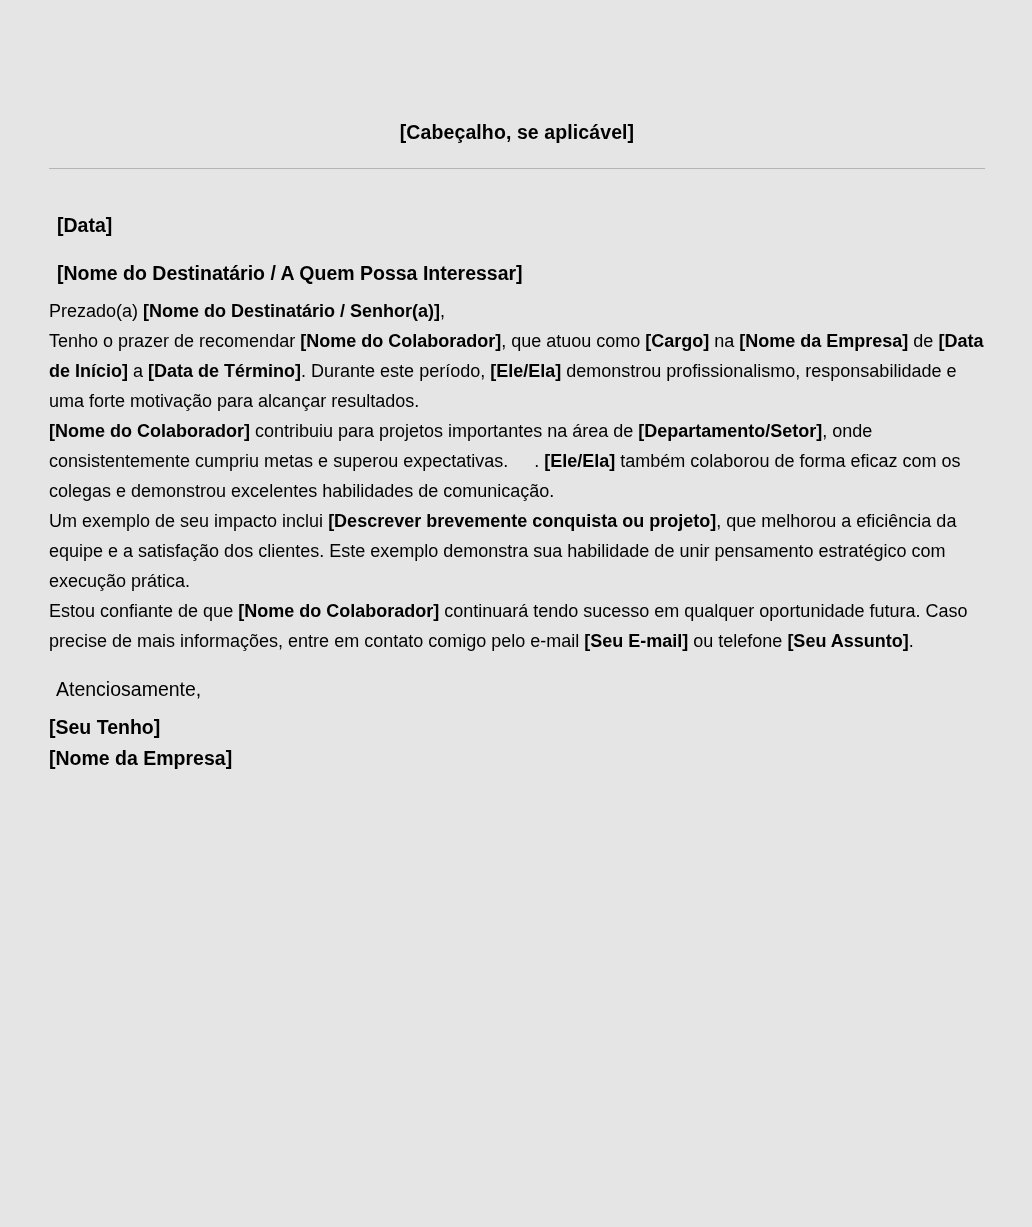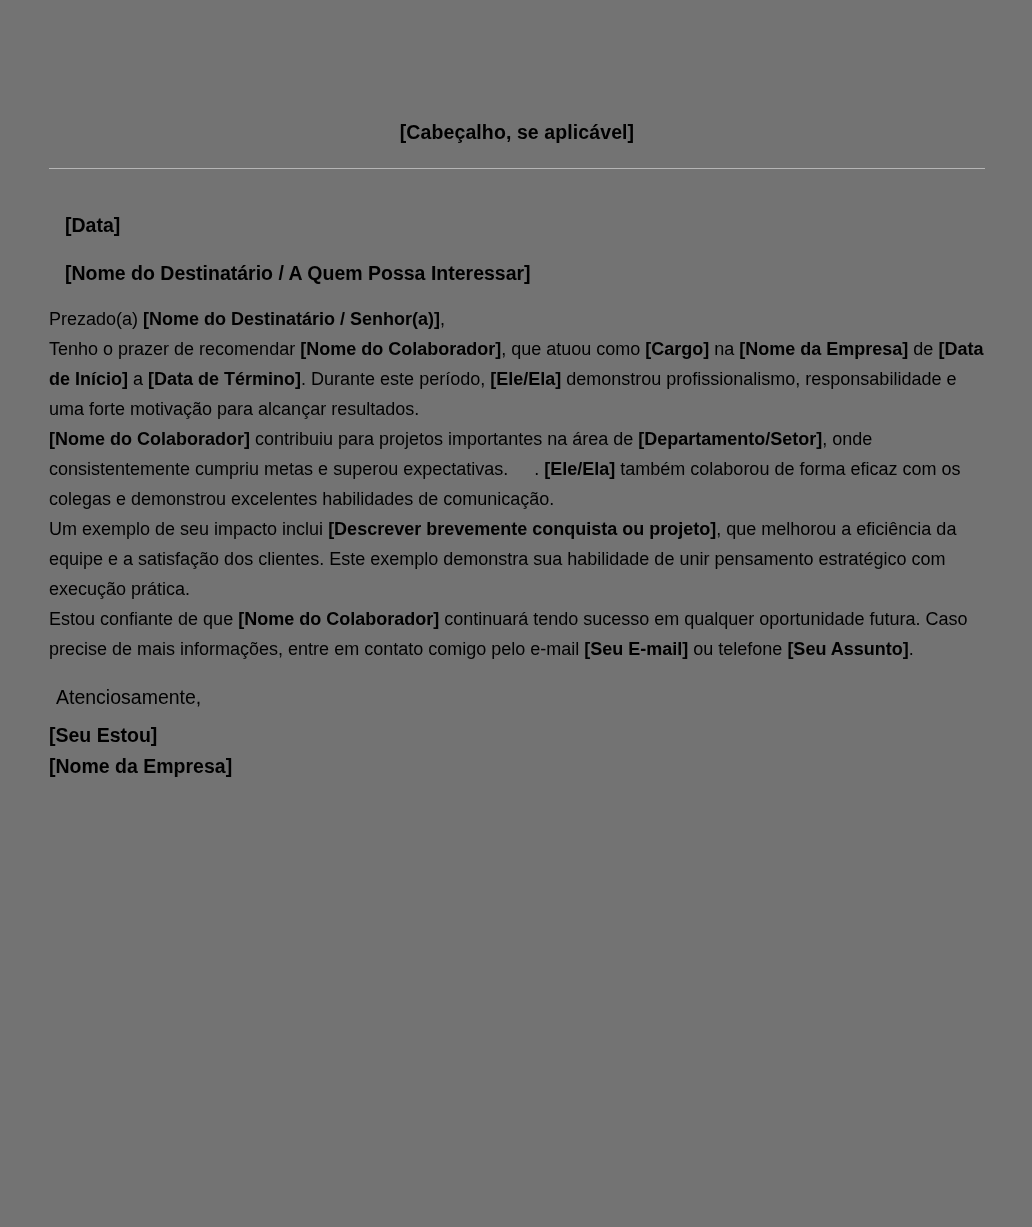--- a/index.html
+++ b/index.html
@@ -13,21 +13,21 @@
     min-height: 1227px;
     font-family: "Liberation Sans", sans-serif;
     color: #000000;
     -webkit-font-smoothing: antialiased;
   }
   .page {
     width: 1032px;
     min-height: 1227px;
     box-sizing: border-box;
     padding: 0;
-    background: #737373;
+    background: #e5e5e5;
     position: relative;
   }
   .content {
     position: absolute;
     left: 49px;
     top: 0;
     width: 936px;
   }
   .doc-header {
     text-align: center;
@@ -41,21 +41,21 @@
     margin-top: 23px;
     border: 0;
     border-top: 1px solid #b5b5b5;
     width: 100%;
     height: 0;
   }
   .meta-line {
     font-weight: bold;
     font-size: 19.5px;
     line-height: 30px;
-    margin: 16px;
+    margin: 8px;
   }
   .gap-first { margin-top: 41px; }
   .gap { margin-top: 18px; }
   .para {
     font-size: 18px;
     line-height: 30px;
     margin: 0;
     font-weight: normal;
   }
   .para b, .meta-line b, .sign b {
@@ -97,18 +97,18 @@
 
     <p class="para gap"><b>[Nome do Colaborador]</b><span> contribuiu para projetos importantes na área de </span><b>[Departamento/Setor]</b><span>, onde consistentemente cumpriu metas e superou expectativas.</span><span class="stray">.</span>
       <b>[Ele/Ela]</b><span> também colaborou de forma eficaz com os colegas e demonstrou excelentes habilidades de comunicação.</span></p>
 
     <p class="para gap"><span>Um exemplo de seu impacto inclui </span><b>[Descrever brevemente conquista ou projeto]</b><span>, que melhorou a eficiência da equipe e a satisfação dos clientes. Este exemplo demonstra sua habilidade de unir pensamento estratégico com execução prática.</span></p>
 
     <p class="para gap"><span>Estou confiante de que </span><b>[Nome do Colaborador]</b><span> continuará tendo sucesso em qualquer oportunidade futura. Caso precise de mais informações, entre em contato comigo pelo e-mail </span><b>[Seu E-mail]</b><span> ou telefone </span><b>[Seu Assunto]</b><span>.</span></p>
 
     <div class="gap">
       <p class="sign">Atenciosamente,</p>
-      <p class="sign-bold">[Seu Estou]</p>
+      <p class="sign-bold">[Seu Tenho]</p>
       <p class="sign-bold">[Nome da Empresa]</p>
     </div>
 
   </div>
 </div>
 
 </body></html>

